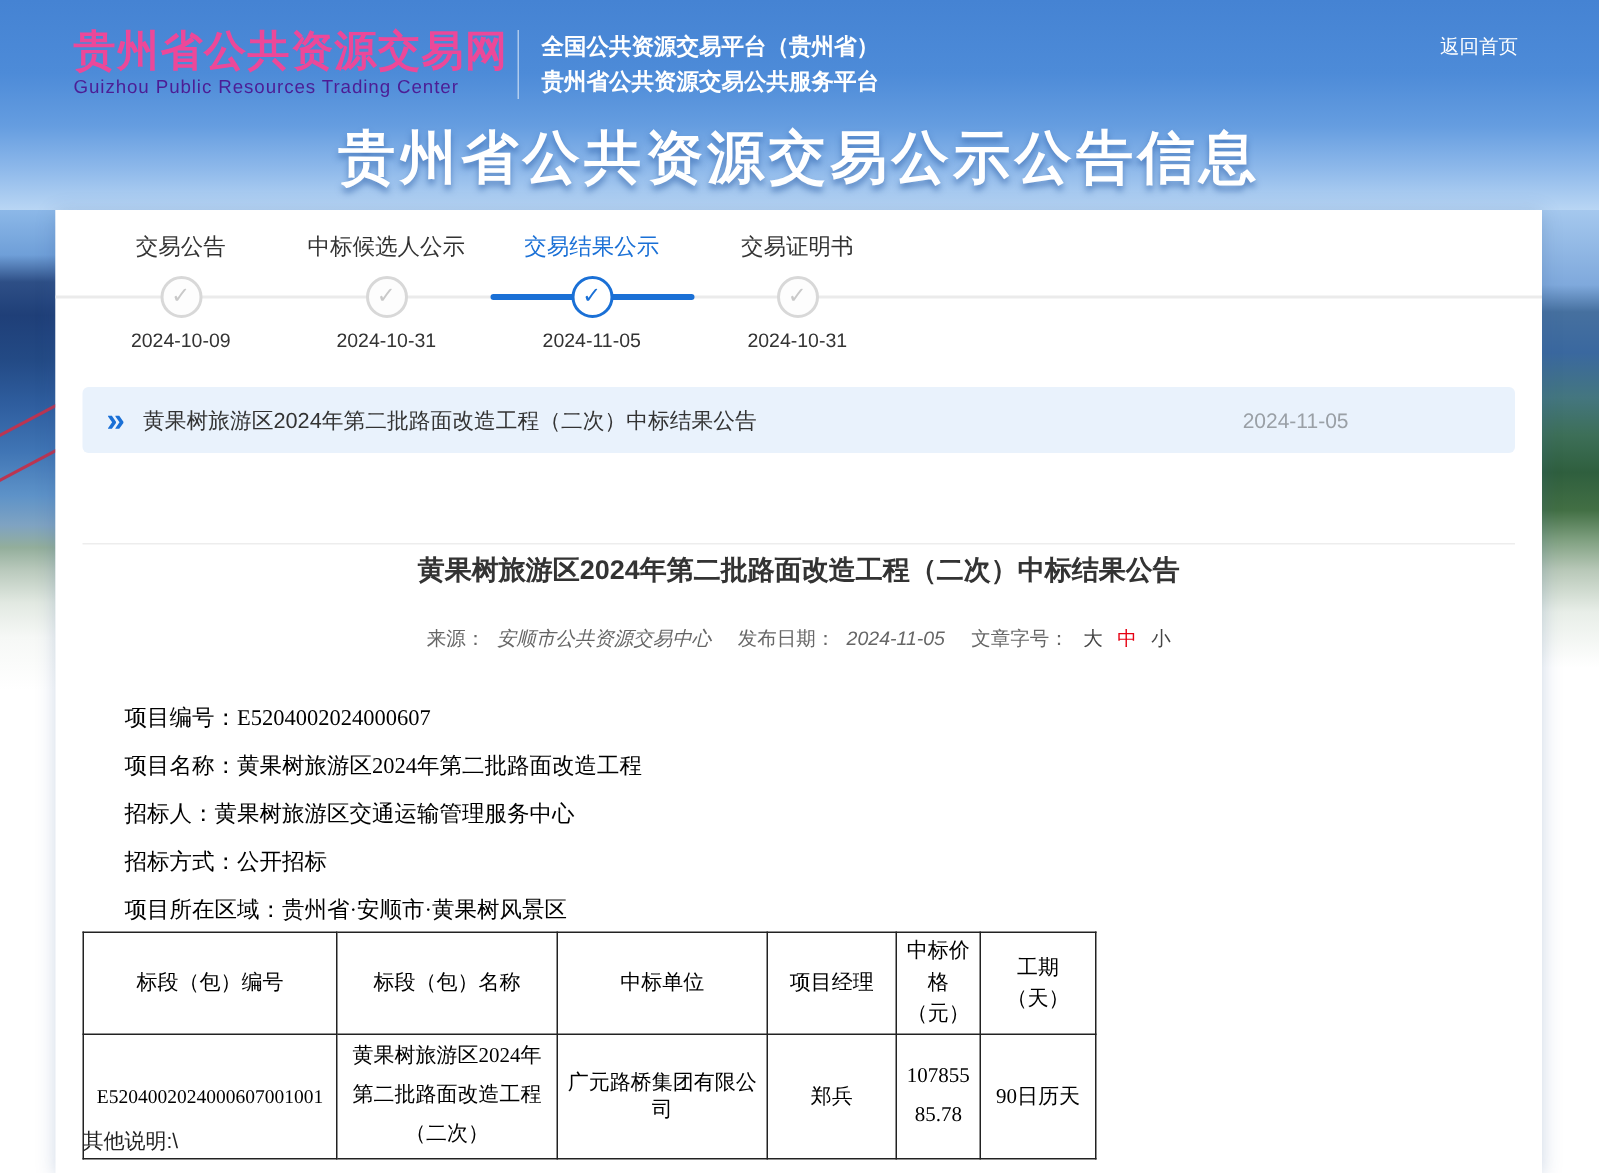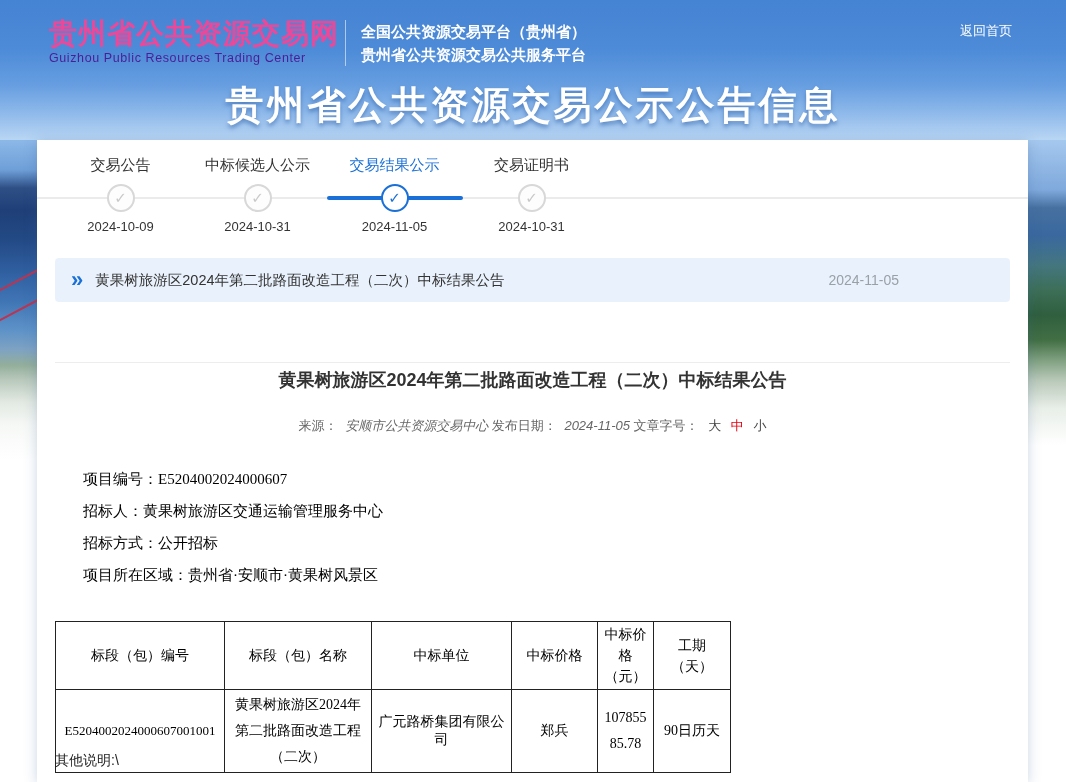--- a/index.html
+++ b/index.html
@@ -64,21 +64,21 @@
     background:#e9f2fc; border-radius:4px; display:flex; align-items:center; padding:0 16px; cursor:pointer;
   }
   .ann-bar .arrows { color:#1a70d6; font-size:22px; font-weight:bold; margin-right:12px; line-height:1; }
   .ann-bar .ttl { font-size:14.5px; color:#333; }
   .ann-bar .dt { margin-left:auto; margin-right:95px; font-size:14px; color:#9aa0a6; }
   .section-divider { position:absolute; left:18px; top:222px; width:955px; height:1px; background:#ededed; }
   
   .art-title { position:absolute; left:0; top:228px; width:991px; text-align:center; font-size:18px; font-weight:bold; color:#333; }
   .art-meta { position:absolute; left:0; top:277px; width:991px; text-align:center; font-size:13px; color:#666; }
   .art-meta span { display:inline-block; }
-  .m-gap { }
+  .m-gap { margin-left:14px; }
   .m-val { margin-left:4px;font-style:italic; }
   .fs-btn { margin-left:6px; cursor:pointer; color:#444; }
   .fs-btn.red { color:#e60012; }
   .fields { position:absolute; left:46px; top:323px; width:900px; font-family:"Liberation Serif","DejaVu Serif",serif; }
   .fields .row { height:32px; line-height:32px; font-size:15px; color:#000; }
   
   table.result {
     position:absolute; left:18px; top:481px; border-collapse:collapse; table-layout:fixed;
     font-family:"Liberation Serif","DejaVu Serif",serif; font-size:14px; color:#000;
   }
@@ -153,20 +153,23 @@
     <span class="m-val">2024-11-05</span>
     <span class="m-gap">文章字号：</span>
     <span class="fs-btn">大</span>
     <span class="fs-btn red">中</span>
     <span class="fs-btn">小</span>
   </div>
 
   <div class="fields">
     <div class="row">
       <span>项目编号：</span><span>E5204002024000607</span>
+    </div>
+    <div class="row">
+      <span>项目名称：</span><span>黄果树旅游区2024年第二批路面改造工程</span>
     </div>
     <div class="row">
       <span>招标人：</span><span>黄果树旅游区交通运输管理服务中心</span>
     </div>
     <div class="row">
       <span>招标方式：</span><span>公开招标</span>
     </div>
     <div class="row">
       <span>项目所在区域：</span><span>贵州省·安顺市·黄果树风景区</span>
     </div>
@@ -179,21 +182,21 @@
         <col style="width:140px">
       <col style="width:86px">
         <col style="width:56px">
         <col style="width:77px">
     </colgroup>
     <thead>
       <tr>
         <th>标段（包）编号</th>
         <th>标段（包）名称</th>
         <th>中标单位</th>
-        <th>中标价格</th>
+        <th>项目经理</th>
         <th>中标价格（元）</th>
         <th>工期（天）</th>
       </tr>
     </thead>
     <tbody>
       <tr>
         <td class="c-id">E5204002024000607001001</td>
         <td class="c-name">黄果树旅游区2024年第二批路面改造工程（二次）</td>
         <td>广元路桥集团有限公司</td>
         <td>郑兵</td>

